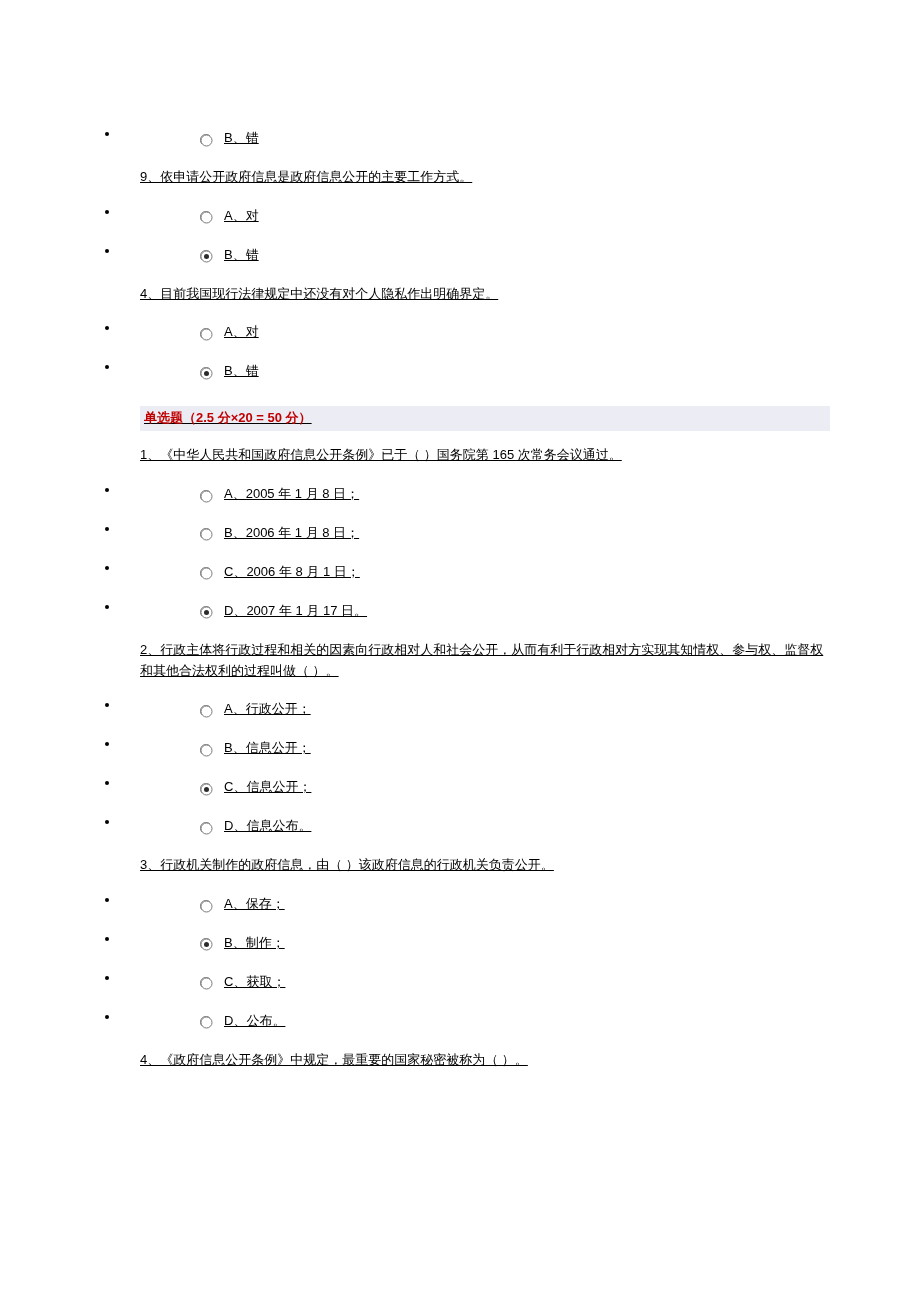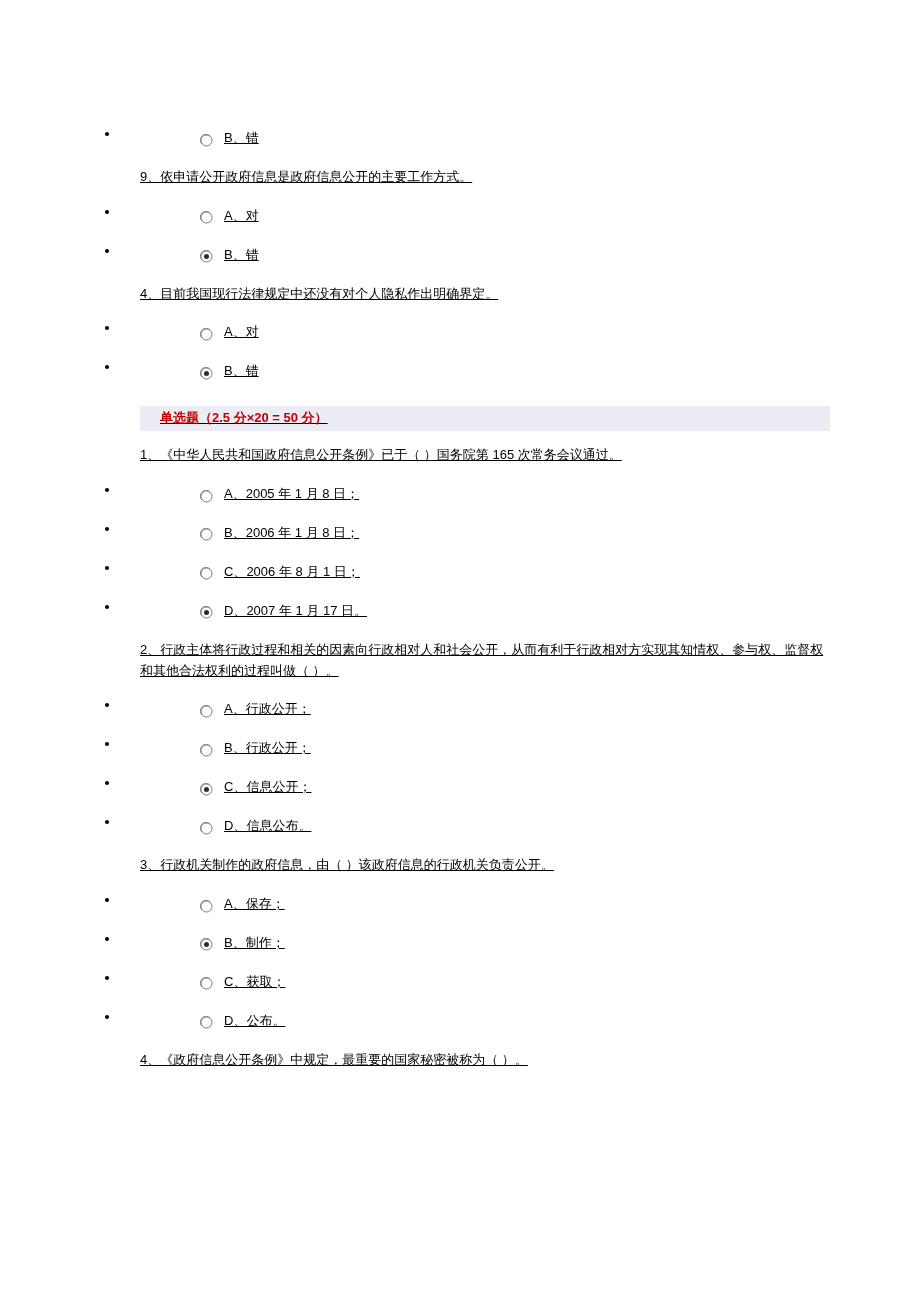--- a/index.html
+++ b/index.html
@@ -46,21 +46,21 @@
       vertical-align: middle;
       margin-right: 12px;
     }
     .option-text {
       vertical-align: middle;
     }
     .section-header {
       background: #ececf5;
       color: #c00000;
       font-weight: bold;
-      padding: 2px 20px;
+      padding: 2px 4px;
       margin-top: 24px;
       margin-bottom: 4px;
       display: block;
       width: 100%;
     }
     svg.radio-svg {
       width: 13px;
       height: 13px;
     }
   </style>
@@ -112,21 +112,21 @@
           <circle cx="6.5" cy="6.5" r="2.5" fill="#2b2b2b"></circle>
         </svg></span><span class="option-text">D、2007 年 1 月 17 日。</span></div>
     <div class="question">2、行政主体将行政过程和相关的因素向行政相对人和社会公开，从而有利于行政相对方实现其知情权、参与权、监督权和其他合法权利的过程叫做（ ）。</div>
     <div class="option-row"><span class="bullet"></span><span class="radio"><svg class="radio-svg" viewBox="0 0 13 13">
           <circle cx="6.5" cy="6.5" r="5.5" fill="#fff" stroke="#7a7a7a" stroke-width="1"></circle>
           <path d="M2 10 A5.5 5.5 0 0 1 10 2" fill="none" stroke="#888" stroke-width="1"></path>
         </svg></span><span class="option-text">A、行政公开；</span></div>
     <div class="option-row"><span class="bullet"></span><span class="radio"><svg class="radio-svg" viewBox="0 0 13 13">
           <circle cx="6.5" cy="6.5" r="5.5" fill="#fff" stroke="#7a7a7a" stroke-width="1"></circle>
           <path d="M2 10 A5.5 5.5 0 0 1 10 2" fill="none" stroke="#888" stroke-width="1"></path>
-        </svg></span><span class="option-text">B、行政公开；</span></div>
+        </svg></span><span class="option-text">B、信息公开；</span></div>
     <div class="option-row"><span class="bullet"></span><span class="radio"><svg class="radio-svg" viewBox="0 0 13 13">
           <circle cx="6.5" cy="6.5" r="5.5" fill="#fff" stroke="#7a7a7a" stroke-width="1"></circle>
           <path d="M2 10 A5.5 5.5 0 0 1 10 2" fill="none" stroke="#888" stroke-width="1"></path>
           <circle cx="6.5" cy="6.5" r="2.5" fill="#2b2b2b"></circle>
         </svg></span><span class="option-text">C、信息公开；</span></div>
     <div class="option-row"><span class="bullet"></span><span class="radio"><svg class="radio-svg" viewBox="0 0 13 13">
           <circle cx="6.5" cy="6.5" r="5.5" fill="#fff" stroke="#7a7a7a" stroke-width="1"></circle>
           <path d="M2 10 A5.5 5.5 0 0 1 10 2" fill="none" stroke="#888" stroke-width="1"></path>
         </svg></span><span class="option-text">D、信息公布。</span></div>
     <div class="question">3、行政机关制作的政府信息，由（ ）该政府信息的行政机关负责公开。</div>

